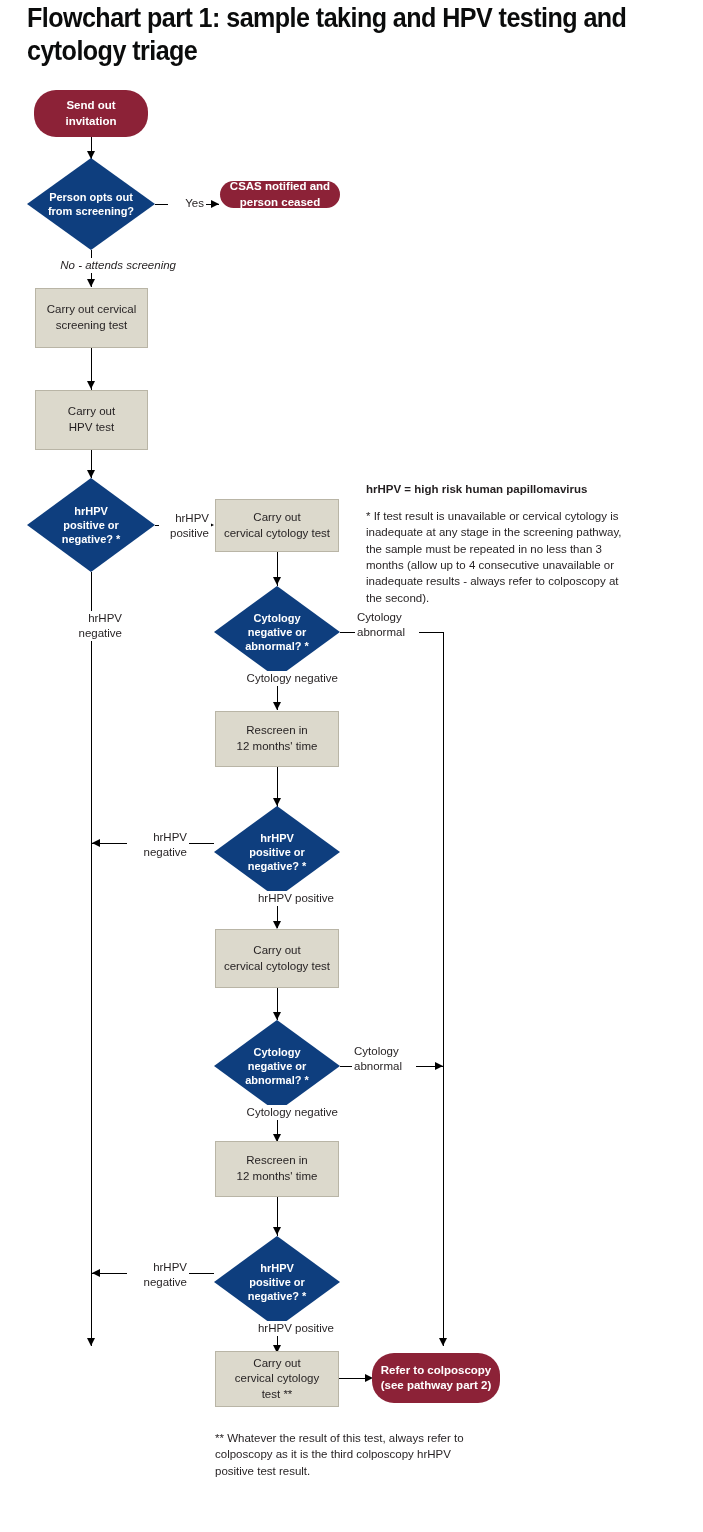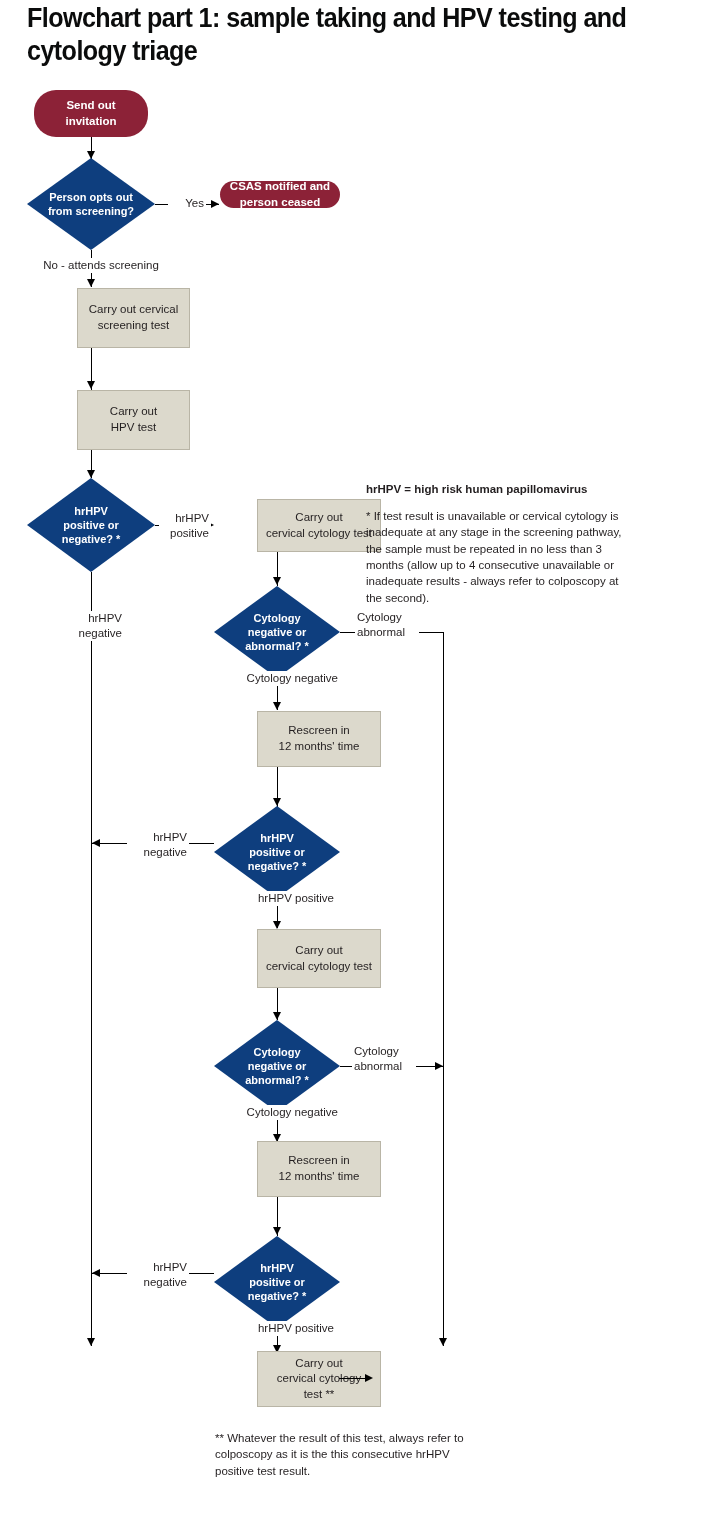--- a/index.html
+++ b/index.html
@@ -26,21 +26,21 @@
 
   
   .terminal{
     background:#8c2237;border-radius:22px;color:#ffffff;
     font-size:11.5px;line-height:1.32;font-weight:bold;
     padding:2px 6px;
   }
   
   .process{
     background:#dcd9cc;border:1px solid #b9b5a6;color:#231f20;
-    font-size:11.5px;line-height:1.35;padding:2px 4px;margin-left:42px;
+    font-size:11.5px;line-height:1.35;padding:2px 4px;
   }
   
   .decision{background:transparent;}
   .decision .dia{
     position:absolute;inset:0;background:#0e3e7e;
     -webkit-clip-path:polygon(50% 0,100% 50%,50% 100%,0 50%);
             clip-path:polygon(50% 0,100% 50%,50% 100%,0 50%);
   }
   .decision span{
     position:relative;z-index:2;color:#ffffff;font-weight:bold;
@@ -51,21 +51,21 @@
   .vline{position:absolute;width:0;border-left:1.3px solid #000;}
   .hline{position:absolute;height:0;border-top:1.3px solid #000;}
   .arrow{position:absolute;width:0;height:0;}
   .arrow.down{border-left:4.5px solid transparent;border-right:4.5px solid transparent;border-top:8px solid #000;}
   .arrow.right{border-top:4.5px solid transparent;border-bottom:4.5px solid transparent;border-left:8px solid #000;}
   .arrow.left{border-top:4.5px solid transparent;border-bottom:4.5px solid transparent;border-right:8px solid #000;}
 
   
   .elabel{position:absolute;font-size:11.5px;line-height:1.3;color:#231f20;
           background:#ffffff;padding:0 2px;text-align:right;}
-  .elabel.left-al{text-align:center;}
+  .elabel.left-al{text-align:right;font-style:italic;}
   .note{position:absolute;font-size:11.5px;line-height:1.42;color:#231f20;}
 </style>
 </head>
 <body>
 
 <div id="canvas">
 
   <div class="title">Flowchart part 1: sample taking and HPV testing and cytology triage</div>
 
   <div class="node terminal" style="left:34px;top:90px;width:114px;height:47px;">
@@ -203,20 +203,23 @@
   <div class="elabel" style="left:222px;top:1321px;width:110px;">hrHPV positive</div>
 
 
   <div class="node process" style="left:215px;top:1351px;width:124px;height:56px;">
     <span>Carry out<br>cervical cytology<br>test **</span>
   </div>
 
   <div class="hline" style="left:339px;top:1378px;width:32px;"></div>
   <div class="arrow right" style="left:365px;top:1373.5px;"></div>
 
+  <div class="node terminal" style="left:372px;top:1353px;width:128px;height:50px;">
+    <span>Refer to colposcopy<br>(see pathway part 2)</span>
+  </div>
 
   <div class="note" style="left:366px;top:481px;width:320px;font-weight:bold;">hrHPV = high risk human papillomavirus</div>
 
   <div class="note" style="left:366px;top:508px;width:270px;">* If test result is unavailable or cervical cytology is inadequate at any stage in the screening pathway, the sample must be repeated in no less than 3 months (allow up to 4 consecutive unavailable or inadequate results - always refer to colposcopy at the second).</div>
 
-  <div class="note" style="left:215px;top:1430px;width:250px;">** Whatever the result of this test, always refer to colposcopy as it is the this consecutive hrHPV positive test result.</div>
+  <div class="note" style="left:215px;top:1430px;width:250px;">** Whatever the result of this test, always refer to colposcopy as it is the third colposcopy hrHPV positive test result.</div>
 
 </div>
 
 </body></html>

